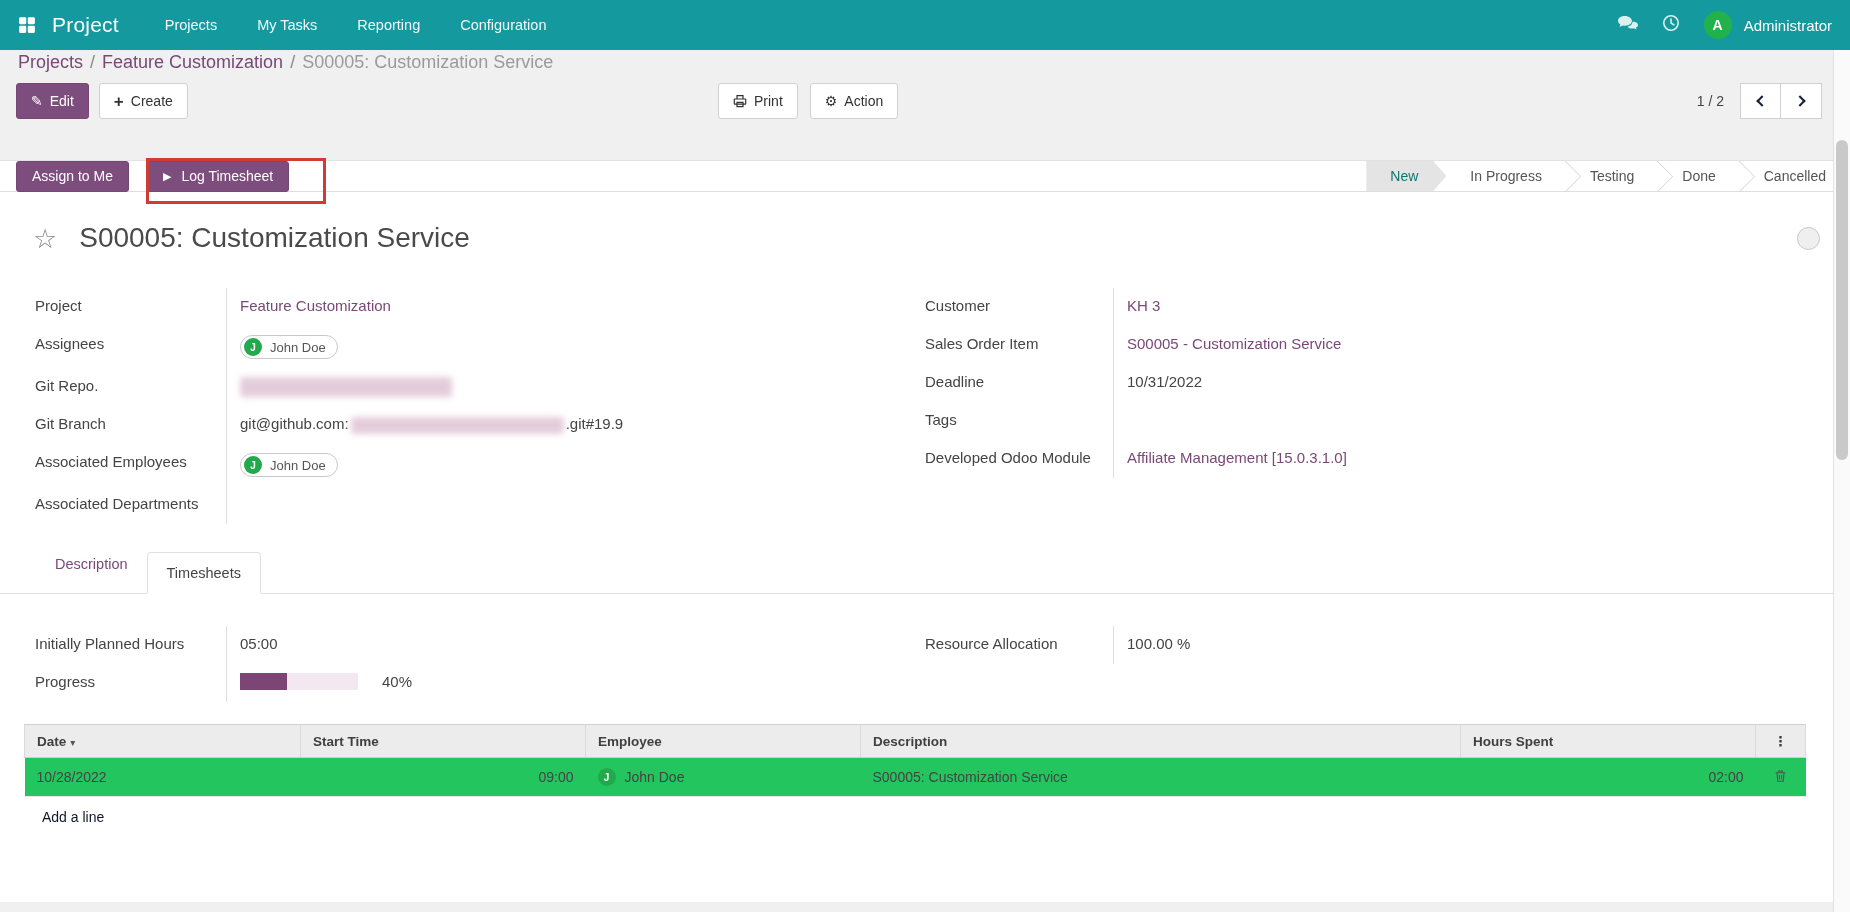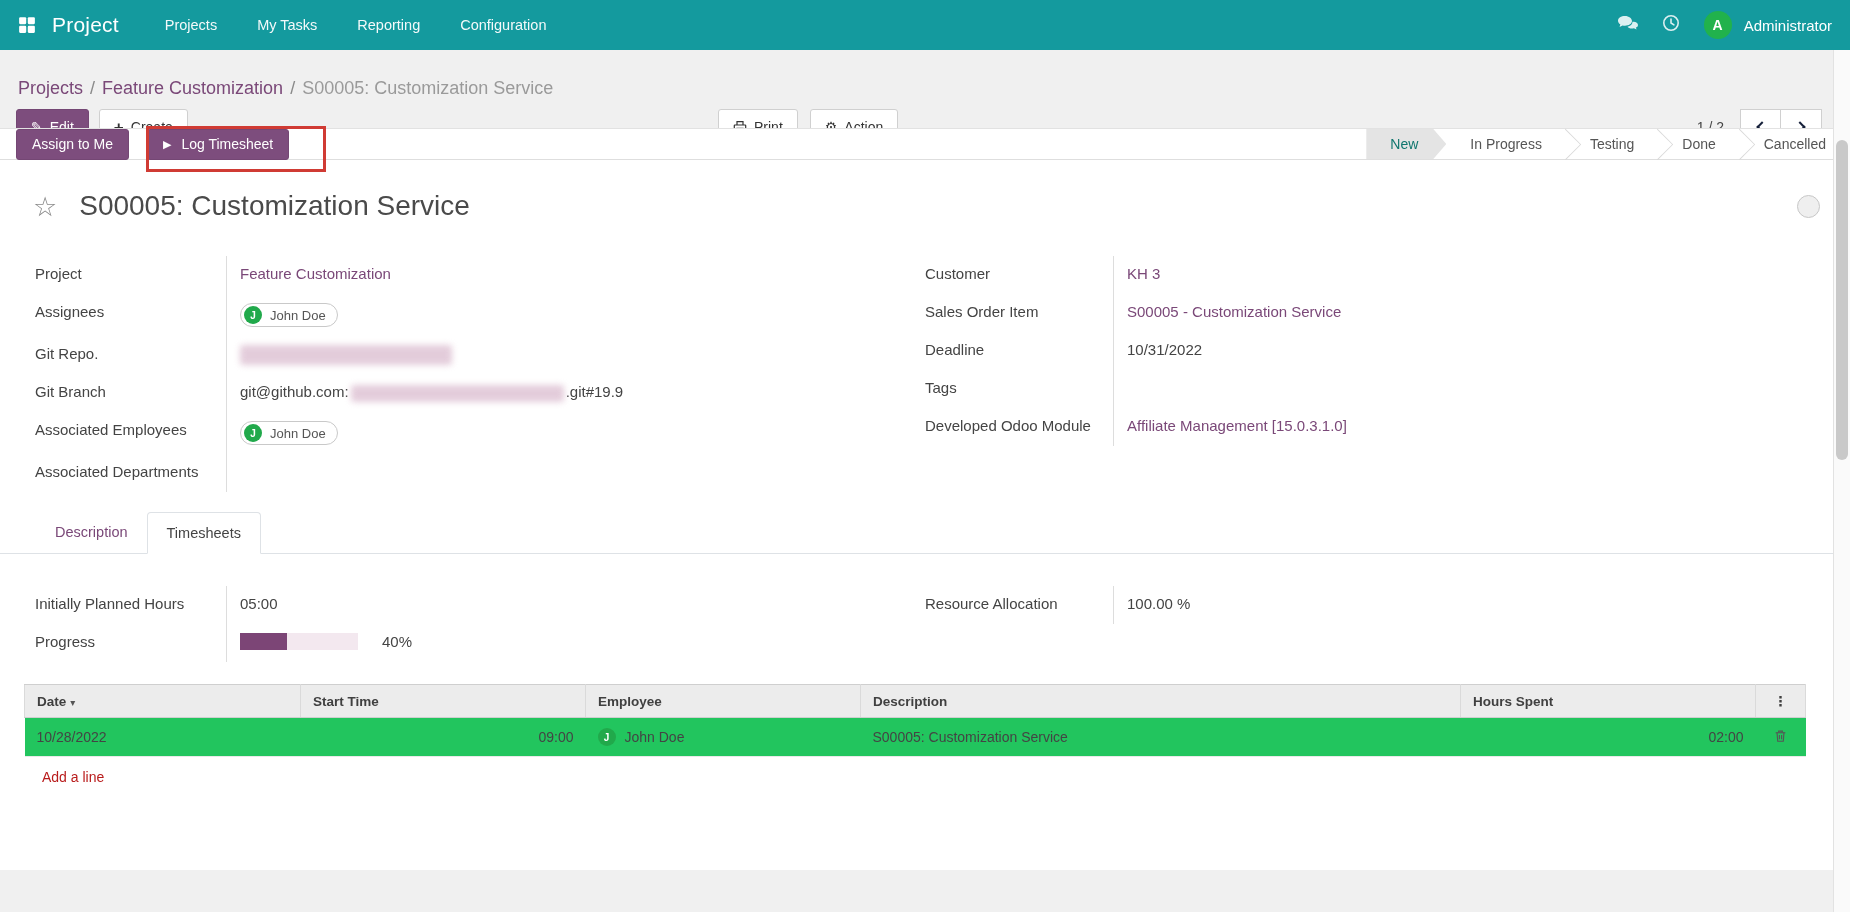--- a/index.html
+++ b/index.html
@@ -11,21 +11,21 @@
   .navbar { height:50px; background:#149a9e; display:flex; align-items:center; padding:0 18px; color:#fff; }
   .nav-apps { display:flex; align-items:center; cursor:pointer; }
   .nav-appname { font-size:21px; margin-left:16px; font-weight:400; letter-spacing:.2px; }
   .nav-menu { display:flex; gap:40px; margin-left:46px; font-size:14.5px; }
   .nav-menu span { cursor:pointer; opacity:.95; }
   .nav-right { margin-left:auto; display:flex; align-items:center; gap:24px; }
   .nav-avatar { width:28px; height:28px; border-radius:50%; background:#21b24c; display:flex; align-items:center; justify-content:center; font-size:14px; font-weight:700; color:#fff; }
   .nav-user { font-size:15px; margin-left:-12px; }
 
   
-  .control-panel { height:78px; background:#f0f0f0; padding:28px 16px 0 16px; position:relative; }
+  .control-panel { height:110px; background:#f0f0f0; padding:2px 16px 0 16px; position:relative; }
   .breadcrumb { font-size:18px; padding-left:2px; }
   .breadcrumb .bc-link { color:#7a4878; cursor:pointer; }
   .breadcrumb .bc-sep { color:#8a8a8a; padding:0 7px; }
   .breadcrumb .bc-current { color:#9a9a9a; }
   .cp-row { display:flex; align-items:center; margin-top:10px; }
   .btn { height:36px; border-radius:3px; font-size:14px; display:inline-flex; align-items:center; gap:7px; padding:0 14px; cursor:pointer; border:1px solid transparent; }
   .btn-primary { background:#7d4d7d; color:#fff; border-color:#744774; }
   .btn-default { background:#fff; color:#333; border-color:#d0d0d0; }
   .cp-left { display:flex; gap:10px; }
   .cp-center { position:absolute; left:718px; display:flex; gap:12px; }
@@ -70,40 +70,40 @@
   .m2o-badge { display:inline-flex; align-items:center; border:1px solid #c9c9c9; border-radius:12px; padding:2px 11px 2px 3px; gap:8px; background:#fff; cursor:pointer; }
   .badge-avatar { width:18px; height:18px; border-radius:50%; background:#21a94b; color:#fff; font-size:10px; font-weight:700; display:flex; align-items:center; justify-content:center; }
   .badge-name { font-size:13px; color:#555; }
   .redacted { display:inline-block; width:212px; height:20px; border-radius:3px; background:#ddc0d2; filter:blur(3px); opacity:.8; vertical-align:middle; }
   .redacted.inline { width:213px; height:17px; margin:0 2px; }
 
   
   .tabbar { margin-top:20px; padding:0 24px; border-bottom:1px solid #dee2e6; display:flex; }
   .tab { padding:12px 19px; font-size:14.5px; cursor:pointer; margin-bottom:-1px; }
   .tab-inactive { color:#7a4878; }
-  .tab-active { color:#444; background:#fff; border:1px solid #dee2e6; border-bottom:1px solid #fff; border-radius:4px 4px 0 0; }
+  .tab-active { color:#444; background:#fff; border:1px solid #dee2e6; border-bottom:1px solid #fff; border-radius:4px 4px 0 0;margin-top:8px; }
   .tabbar .tab:first-child { margin-left:12px; }
 
   
   .panel-fields { margin-top:32px; }
   .progress-wrap { display:flex; align-items:center; gap:24px; }
   .progress-track { width:118px; height:17px; background:#f3e8ef; }
   .progress-fill { height:100%; background:#7c4576; }
 
   
   .ts-table { table-layout:fixed; border-collapse:collapse; margin:22px 45px 0 24px; width:1781px; font-size:14px; }
   .ts-table th { background:#ececec; border-top:1px solid #cfcfcf; border-bottom:1px solid #cfcfcf; border-right:1px solid #dadada; border-left:1px solid #dadada; padding:8px 12px; text-align:left; font-weight:700; font-size:13.5px; color:#404040; cursor:pointer; }
   .ts-table td { padding:10px 12px; border-bottom:1px solid #e9e9e9; background:#22c55e; color:#444; }
   .num { text-align:right; }
   .sort-caret { font-size:10px; color:#555; margin-left:4px; }
   .kebab { font-size:13px; font-weight:700; color:#444; text-align:center !important; }
   .emp-cell { display:flex; align-items:center; gap:9px; }
   .hours-cell { display:flex; align-items:center; justify-content:flex-end; gap:12px; }
   .trash-btn { cursor:pointer; display:inline-flex; }
-  .add-line { margin:12px 0 0 42px; font-size:14px; color:#b91c1c; cursor:pointer; display:inline-block; }
+  .add-line { margin:12px 0 0 42px; font-size:14px; color:#0f172a; cursor:pointer; display:inline-block; }
 
   
   .scrollbar { position:fixed; top:50px; right:0; width:17px; height:862px; background:#fafafa; border-left:1px solid #e2e2e2; }
   .scroll-thumb { position:absolute; top:90px; left:2px; width:12px; height:320px; border-radius:6px; background:#c9c9c9; cursor:pointer; }
 </style>
 </head>
 <body>
 
 <header class="navbar">
   <span class="nav-apps">

